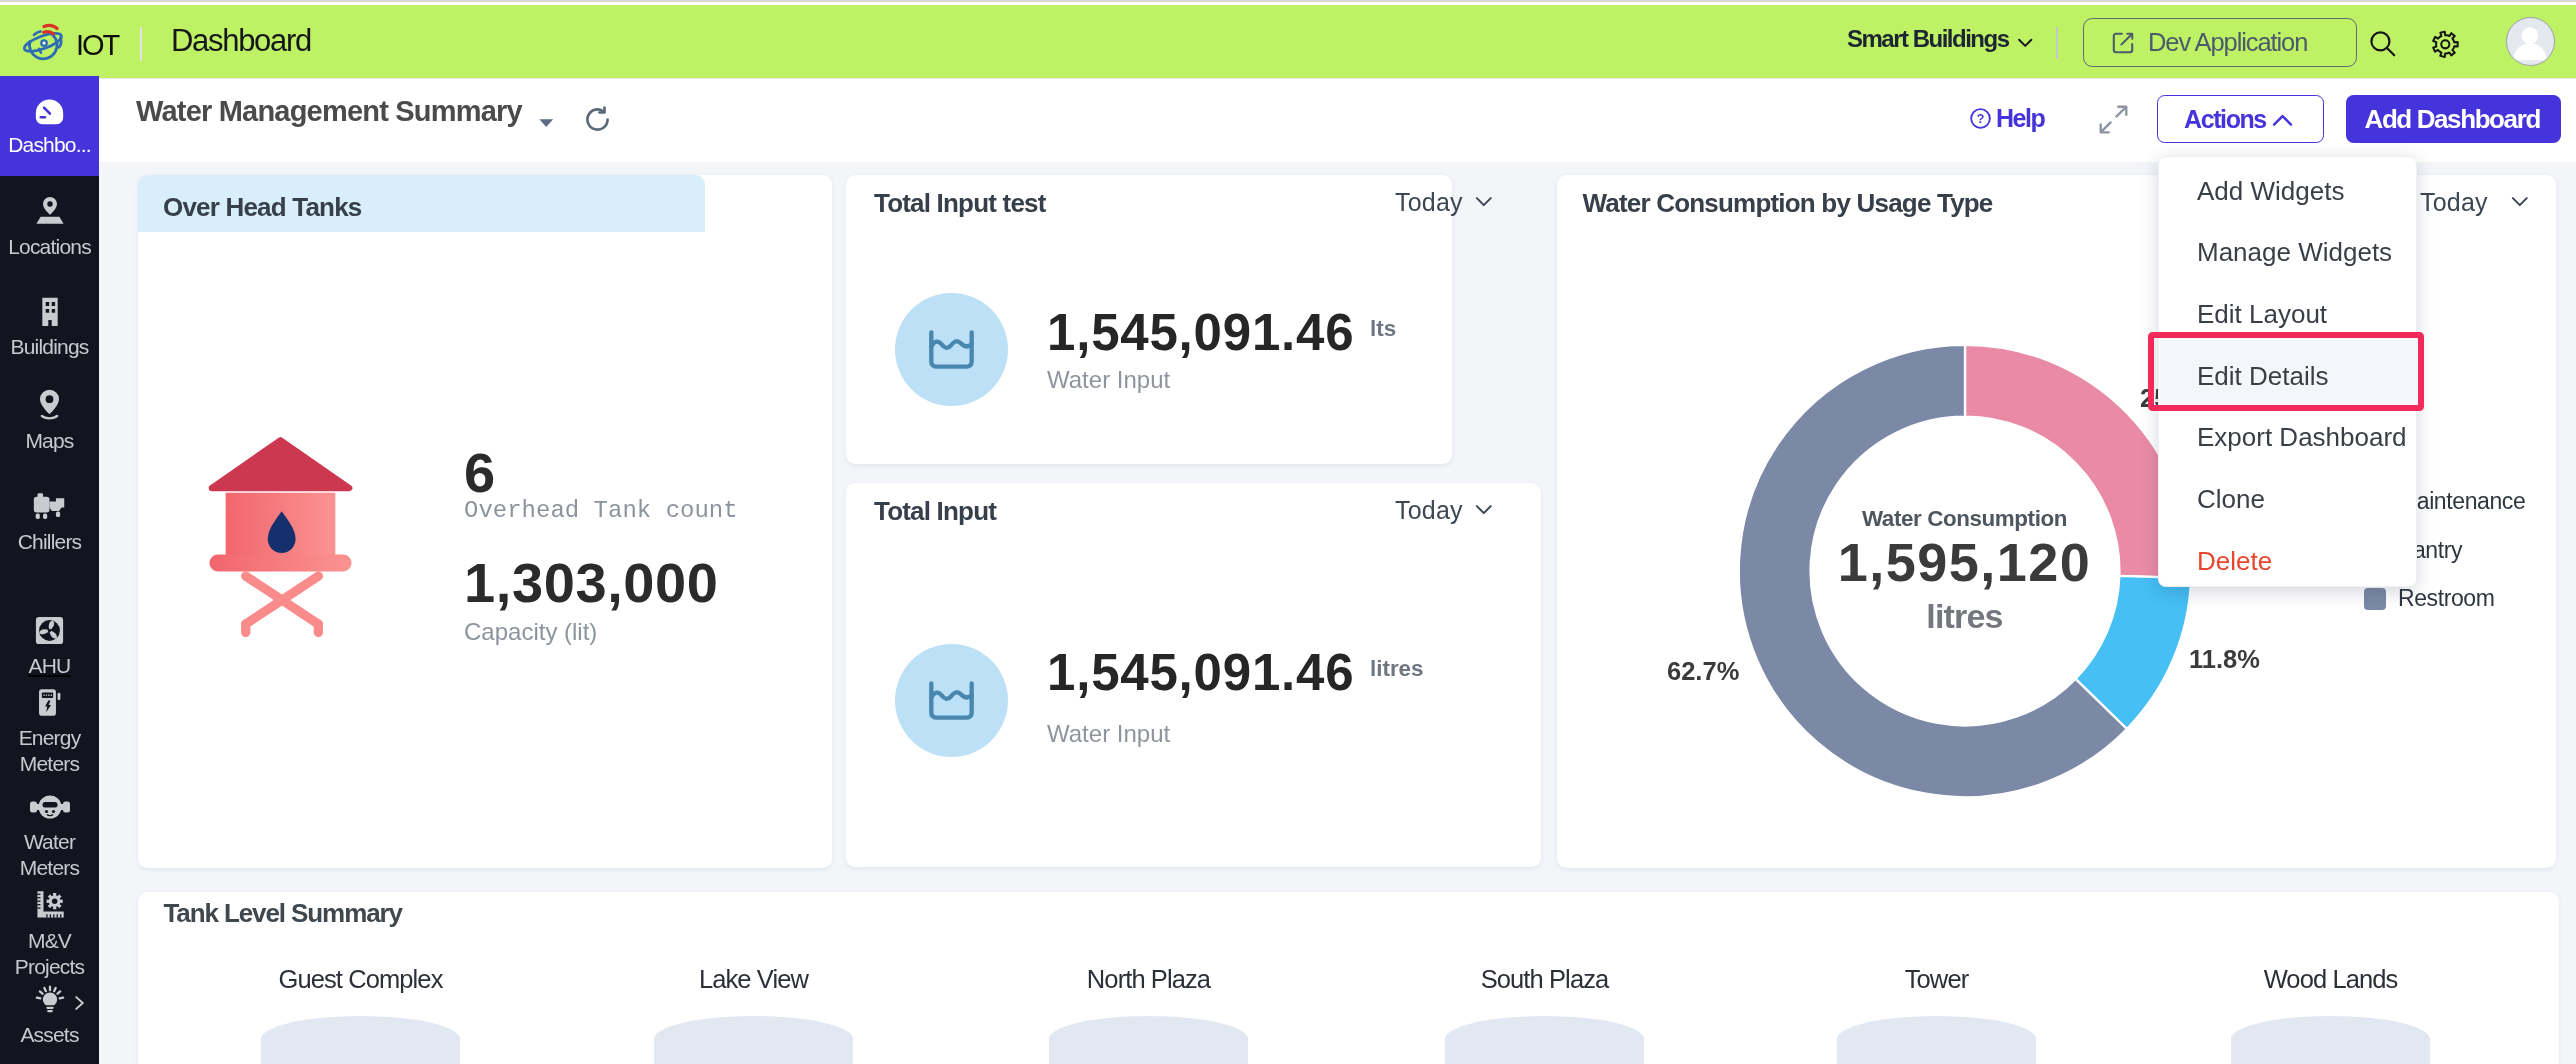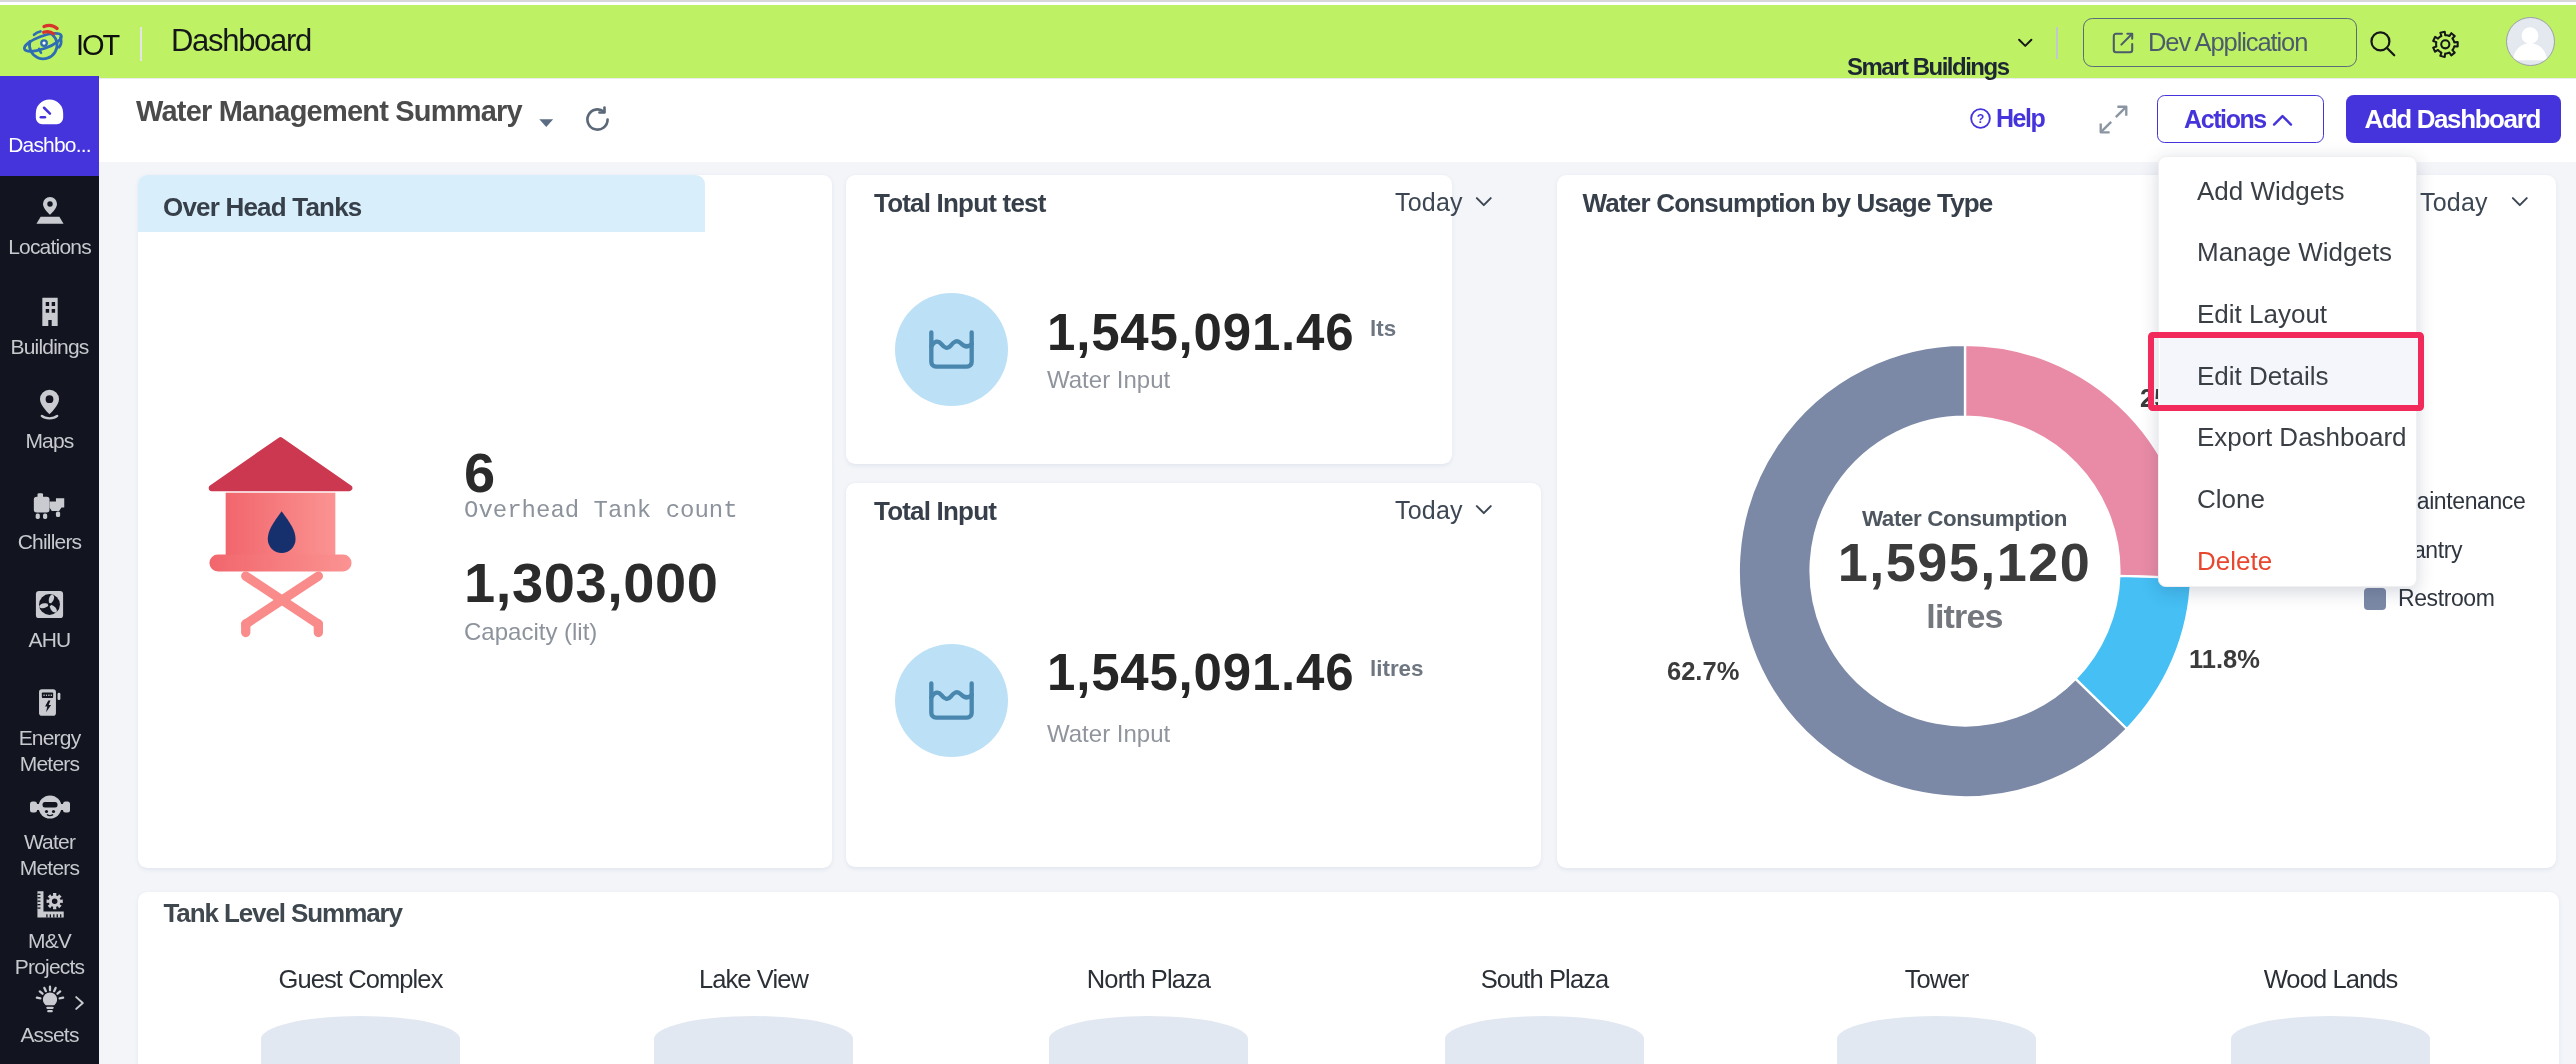--- a/index.html
+++ b/index.html
@@ -5,21 +5,21 @@
 * { margin:0; padding:0; box-sizing:border-box; }
 html,body { line-height:1; width:2576px; height:1065px; overflow:hidden; font-family:"Liberation Sans", sans-serif; background:#fff; }
 .abs { position:absolute; }
 #page { position:relative; width:2576px; height:1065px; }
 
 #topline { position:absolute; left:0; top:0; width:2576px; height:2.3px; background:#d7d7d7; }
 #header { position:absolute; left:0; top:5px; width:2576px; height:74px; background:#bef264; border-bottom:0.8px solid #ebebeb; }
 #iot-text { position:absolute; left:76px; top:25.5px; font-size:29px; font-weight:500; color:#0f0f0f; letter-spacing:-2px; }
 #hdr-sep1 { position:absolute; left:140px; top:22.4px; width:2.3px; height:34px; background:#e4e4e6; }
 #hdr-dash { position:absolute; left:171px; top:20px; font-size:31px; font-weight:500; color:#15171a; letter-spacing:-1.3px; }
-#smart-b { position:absolute; left:1847px; top:22.4px; font-size:24px; font-weight:600; color:#1d2733; letter-spacing:-1.5px;margin-top:28px; }
+#smart-b { position:absolute; left:1847px; top:22.4px; font-size:24px; font-weight:600; color:#1d2733; letter-spacing:-1.5px; }
 #hdr-sep2 { position:absolute; left:2056px; top:22.4px; width:1.5px; height:32px; background:#bfc7d0; }
 #devbtn { position:absolute; left:2083px; top:13px; width:274px; height:49px; border:1.5px solid #5c6b7a; border-radius:9.3px; }
 #devbtn span { position:absolute; left:64px; top:10.8px; font-size:25.5px; font-weight:500; color:#4c5b6b; letter-spacing:-1.1px; white-space:nowrap; }
 #avatar { position:absolute; left:2506px; top:11.6px; width:49px; height:49px; border-radius:50%; background:#e4e8ef; border:1.5px solid #9aa0a8; overflow:hidden; }
 
 #sidebar { position:absolute; left:0; top:76px; width:99px; height:989px; background:#12151f; }
 #sb-active { position:absolute; left:0; top:0; width:99px; height:100px; background:#4534db; }
 .sb-item { position:absolute; left:0; width:99px; text-align:center; }
 .sb-ic { height:31px; display:flex; align-items:center; justify-content:center; margin-bottom:7px; }
 .sb-label { color:#c7c9ce; font-size:21px; line-height:25.5px; letter-spacing:-0.8px; }
@@ -299,21 +299,21 @@
             <rect x="2" y="5" width="17" height="17" rx="3"></rect>
             <rect x="6" y="1" width="6" height="5" rx="1.5"></rect>
             <path d="M19,10 h7 v-3.5 h9 v10 h-3 l-2.5,4 h-8 l-2.5,-4 Z"></path>
             <rect x="4" y="23" width="4.5" height="6" rx="1.8"></rect>
             <rect x="12" y="23" width="4.5" height="6" rx="1.8"></rect>
             <rect x="26" y="21" width="4.5" height="6" rx="1.8"></rect>
           </svg>
         </div>
         <div class="sb-label">Chillers</div>
       </div>
-      <div class="sb-item" style="top:513px;">
+      <div class="sb-item" style="top:539px;text-decoration:underline;">
         <div class="sb-ic">
           <svg width="29" height="29" viewBox="0 0 32 32">
             <rect x="1" y="1" width="30" height="30" rx="3.5" fill="#c9cbd0"></rect>
             <circle cx="16" cy="16" r="11.5" fill="#12151f"></circle>
             <path d="M16,16 C12,11 13,5.5 16,4.5 C19.5,6 20,11 16,16 Z" fill="#c9cbd0" transform="rotate(18 16 16)"></path>
             <path d="M16,16 C12,11 13,5.5 16,4.5 C19.5,6 20,11 16,16 Z" fill="#c9cbd0" transform="rotate(138 16 16)"></path>
             <path d="M16,16 C12,11 13,5.5 16,4.5 C19.5,6 20,11 16,16 Z" fill="#c9cbd0" transform="rotate(258 16 16)"></path>
             <circle cx="16" cy="16" r="1.8" fill="#12151f"></circle>
           </svg>
         </div>

